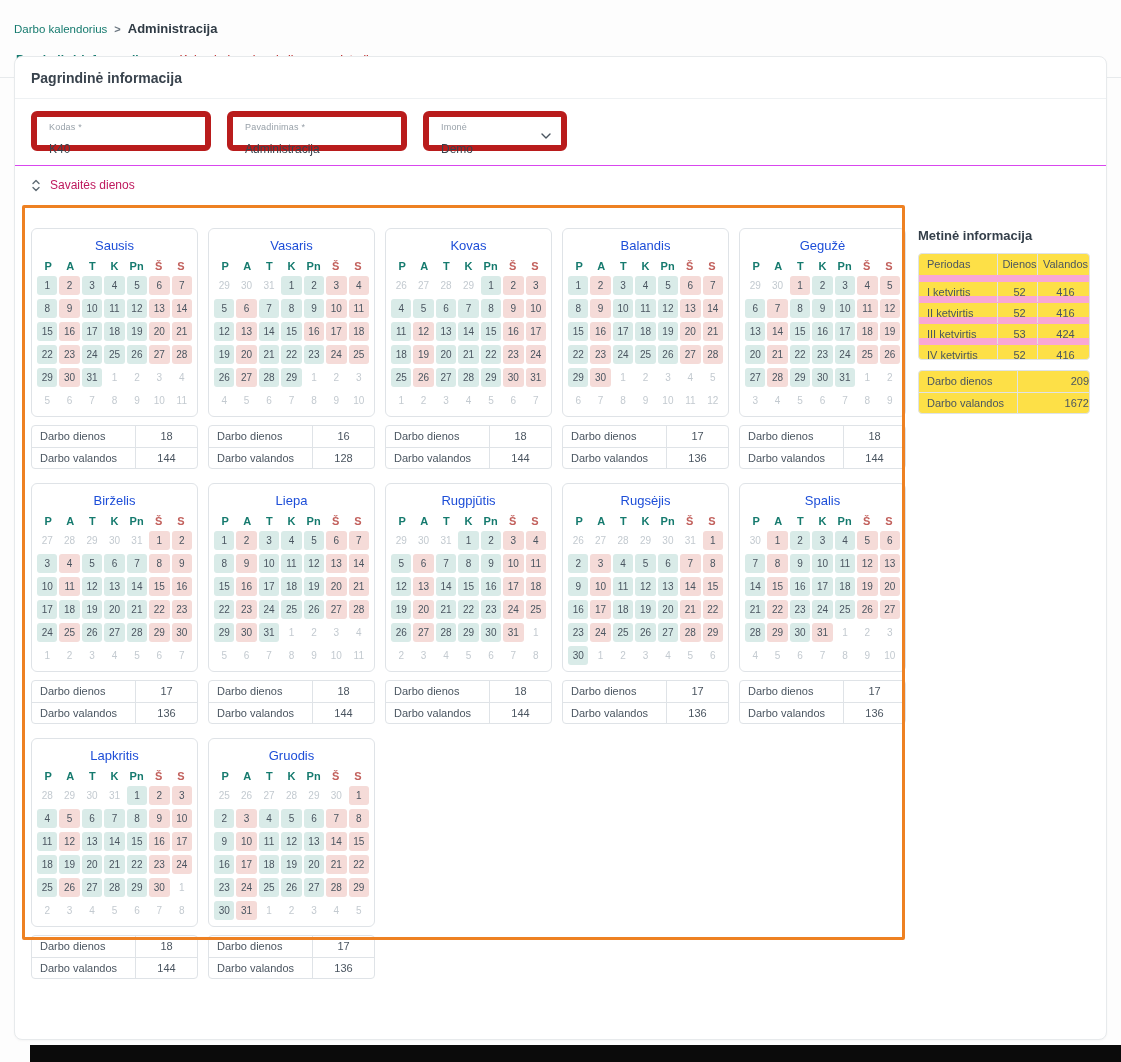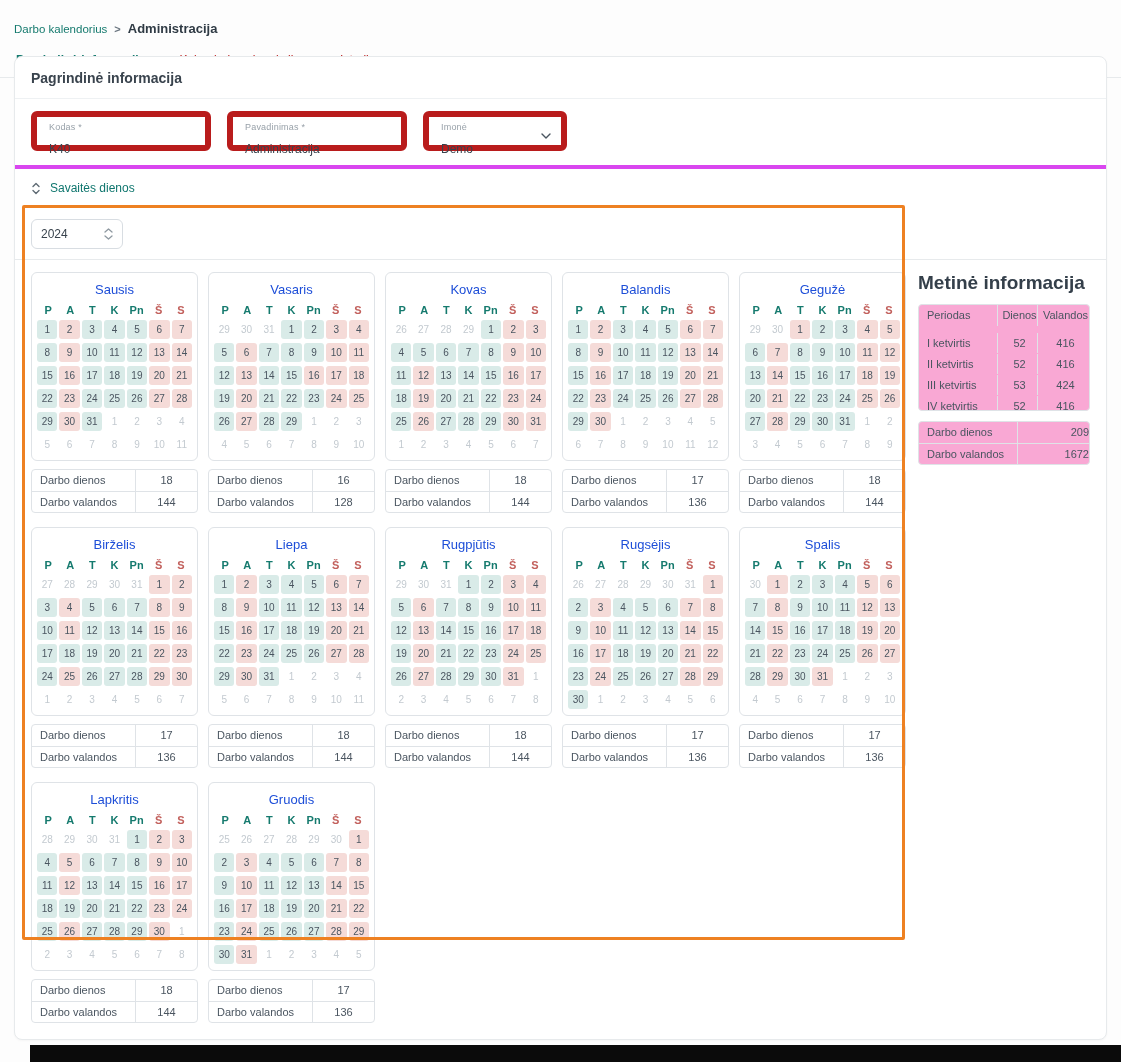--- a/index.html
+++ b/index.html
@@ -28,21 +28,21 @@
 
   .form-row { display:flex; gap:16px; padding:12px 16px 14px; }
   .field { border:6px solid #b91c1c; border-radius:6px; height:40px; padding:5px 12px 0; background:#fff; position:relative; cursor:text; }
   .form-row .field:nth-child(1){ width:180px; }
   .form-row .field:nth-child(2){ width:180px; }
   .form-row .field:nth-child(3){ width:144px; cursor:pointer; }
   .field-label { display:block; font-size:9px; color:#98a1a9; letter-spacing:.2px; }
   .field-value { display:block; font-size:12px; color:#39434d; margin-top:10px; }
   .field .chev { position:absolute; right:10px; top:16px; }
 
-  .collapse-band { display:flex; align-items:center; gap:9px; padding:12px 16px; border-top:4px solid #d946ef; font-size:12px; color:#0f766e; cursor:pointer; }
+  .collapse-band { display:flex; align-items:center; gap:9px; padding:12px 16px; border-top:1px solid #d946ef; font-size:12px; color:#be185d; cursor:pointer; }
 
   .calendar-section { padding:12px 16px 16px; }
   .year-row { margin:0 -16px; padding:0 16px 10px; border-bottom:1px solid #e7eaec; }
   .year-box { width:92px; height:30px; border:1px solid #d8dde2; border-radius:6px; display:flex; align-items:center; justify-content:space-between; padding:0 9px; font-size:12px; color:#39434d; cursor:pointer; background:#fff; }
   .stepper { display:flex; flex-direction:column; gap:2px; align-items:center; }
   .stepper svg { display:block; cursor:pointer; }
 
   .cal-layout { display:flex; gap:12px; margin-top:12px; align-items:flex-start; }
   .months-grid { display:grid; grid-template-columns:repeat(5,167px); column-gap:10px; row-gap:14px; }
   .month-card { border:1px solid #dfe3e7; border-radius:6px; padding:4px 3px 6px; background:#fff; }
@@ -57,22 +57,22 @@
   .day.off { background:var(--off-bg); cursor:pointer; }
   .day.out { color:#c3cad0; background:transparent; }
 
   .work-table { margin-top:8px; border:1px solid #dfe3e7; border-radius:4px; overflow:hidden; font-size:11px; color:#4a5560; background:#fff; }
   .work-row { display:flex; align-items:stretch; height:21px; }
   .work-row + .work-row { border-top:1px solid #dfe3e7; }
   .work-label { flex:1; padding-left:8px; line-height:20px; }
   .work-value { width:62px; text-align:center; border-left:1px solid #dfe3e7; line-height:20px; }
 
   .annual-panel { width:178px; }
-  .annual-title { font-size:19px; font-weight:bold; color:#343f4a; margin-bottom:10px; }
-  .annual-table, .annual-totals { border:1px solid #dfe3e7; border-radius:4px; overflow:hidden; font-size:11px; color:#4a5560; background:#f9a8d4; }
+  .annual-title { font-size:13px; font-weight:bold; color:#343f4a; margin-bottom:10px; }
+  .annual-table, .annual-totals { border:1px solid #dfe3e7; border-radius:4px; overflow:hidden; font-size:11px; color:#4a5560; background:#fde047; }
   .a-row { display:grid; grid-template-columns:1fr 40px 52px; height:21px; line-height:20px; }
   .a-row + .a-row { border-top:7px solid #f9a8d4; }
   .a-cell { padding-left:8px; }
   .a-num { text-align:center; border-left:1px solid #dfe3e7; padding-left:4px; }
   .annual-totals { margin-top:10px; }
   .t-row { display:grid; grid-template-columns:1fr 72px; height:21px; line-height:20px; }
   .t-row + .t-row { border-top:1px solid #dfe3e7; }
   .t-label { padding-left:8px; }
   .t-value { text-align:right; border-left:1px solid #dfe3e7; }
 
@@ -117,33 +117,20 @@
 
   <div class="collapse-band">
     <svg width="10" height="13" viewBox="0 0 10 13">
       <path d="M2 4.6 L5 1.6 L8 4.6" stroke="#5f6b74" stroke-width="1.4" fill="none" stroke-linecap="round" stroke-linejoin="round"></path>
       <path d="M2 8.4 L5 11.4 L8 8.4" stroke="#5f6b74" stroke-width="1.4" fill="none" stroke-linecap="round" stroke-linejoin="round"></path>
     </svg>
     <span>Savaitės dienos</span>
   </div>
 
   <div class="calendar-section">
-    <div class="year-row">
-      <div class="year-box">
-        <span>2024</span>
-        <span class="stepper">
-          <svg width="9" height="5" viewBox="0 0 9 5">
-            <path d="M1 4 L4.5 1 L8 4" stroke="#8f99a1" stroke-width="1.3" fill="none" stroke-linecap="round" stroke-linejoin="round"></path>
-          </svg>
-          <svg width="9" height="5" viewBox="0 0 9 5">
-            <path d="M1 1 L4.5 4 L8 1" stroke="#8f99a1" stroke-width="1.3" fill="none" stroke-linecap="round" stroke-linejoin="round"></path>
-          </svg>
-        </span>
-      </div>
-    </div>
 
     <div class="cal-layout">
       <div class="months-grid">
           <div class="month-block">
             <div class="month-card">
               <div class="month-title">Sausis</div>
               <div class="week-row">
                 <span class="wd">P</span>
                 <span class="wd">A</span>
                 <span class="wd">T</span>

